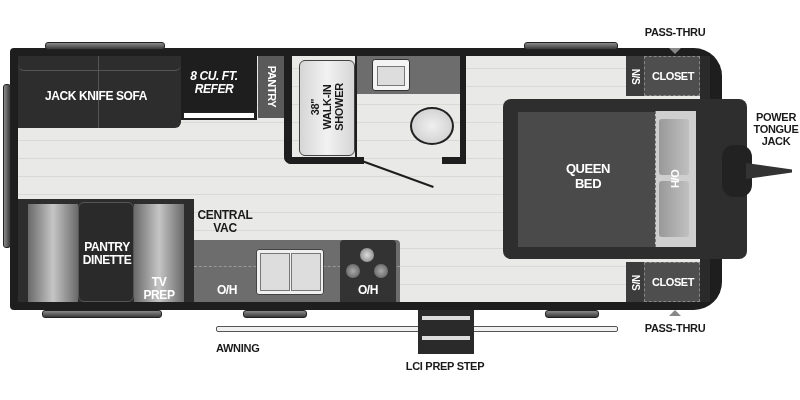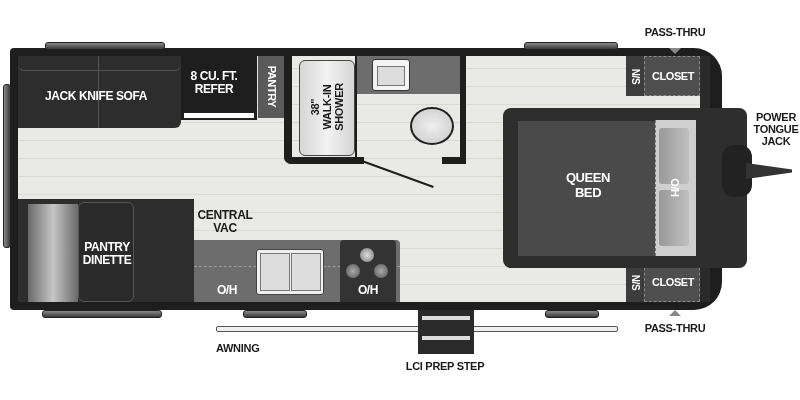--- a/index.html
+++ b/index.html
@@ -33,21 +33,21 @@
 
 <div class="abs vslide" style="left:3px;top:84px;height:162px;"></div>
 
 <div class="abs dark" style="left:18px;top:56px;width:163px;height:72px;border-radius:0 0 6px 0;">
   <div class="abs" style="left:0;top:0;width:163px;height:14px;border-bottom:1px solid #555;border-radius:0 0 6px 6px;"></div>
   <div class="abs" style="left:80px;top:0;width:1px;height:72px;background:#555;"></div>
   <div class="abs wlbl" style="left:0;top:34px;width:156px;">JACK KNIFE SOFA</div>
 </div>
 
 <div class="abs" style="left:181px;top:56px;width:76px;height:64px;background:#1e1e1e;">
-  <div class="abs wlbl" style="left:0;top:14px;width:66px;">8 CU. FT.
+  <div class="abs wlbl" style="left:0;top:14px;width:66px;font-style:italic;">8 CU. FT.
 REFER</div>
   <div class="abs" style="left:2px;top:56px;width:70px;height:5px;background:#fff;border:1px solid #222;"></div>
 </div>
 
 <div class="abs" style="left:258px;top:56px;width:26px;height:62px;background:#5a5a5a;">
   <div class="abs wlbl rot" style="left:-18px;top:24px;width:62px;font-size:11px;">PANTRY</div>
 </div>
 
 <div class="abs" style="left:284px;top:52px;width:182px;height:112px;border-left:8px solid #1e1e1e;border-right:6px solid #1e1e1e;border-bottom:0;border-radius:0 0 0 8px;box-sizing:border-box;">
 </div>
@@ -76,41 +76,45 @@
   <div class="abs wlbl" style="left:0;top:13px;width:56px;font-size:11px;">CLOSET</div>
 </div>
 <div class="abs" style="left:626px;top:262px;width:18px;height:40px;background:#3c3c3c;">
   <div class="abs wlbl rot" style="left:-11px;top:14px;width:40px;font-size:10px;">N/S</div>
 </div>
 <div class="abs dash" style="left:644px;top:262px;width:56px;height:40px;background:#4e4e4e;box-sizing:border-box;">
   <div class="abs wlbl" style="left:0;top:13px;width:56px;font-size:11px;">CLOSET</div>
 </div>
 <div class="abs" style="left:700px;top:56px;width:10px;height:246px;background:#2a2a2a;"></div>
 
-<div class="abs" style="left:503px;top:99px;width:244px;height:160px;background:#2e2e2e;border-radius:8px;margin-top:9px;">
+<div class="abs" style="left:503px;top:99px;width:244px;height:160px;background:#2e2e2e;border-radius:8px;">
   <div class="abs" style="left:15px;top:13px;width:140px;height:135px;background:#4a4a4a;"></div>
   <div class="abs wlbl" style="left:15px;top:62px;width:140px;font-size:13px;line-height:15px;">QUEEN
 BED</div>
   <div class="abs" style="left:152px;top:12px;width:40px;height:136px;background:#cfcfcf;border-left:1px dashed #777;">
     <div class="abs" style="left:3px;top:8px;width:30px;height:56px;background:linear-gradient(90deg,#999,#c0c0c0);border-radius:3px;"></div>
     <div class="abs" style="left:3px;top:70px;width:30px;height:56px;background:linear-gradient(90deg,#999,#c0c0c0);border-radius:3px;"></div>
     <div class="abs wlbl rot" style="left:3px;top:61px;width:30px;font-size:11px;">O/H</div>
   </div>
 </div>
 
 <div class="abs" style="left:722px;top:145px;width:70px;height:60px;">
   <div class="abs" style="left:0;top:0;width:30px;height:52px;background:#222;border-radius:12px;"></div>
   <div class="abs" style="left:24px;top:18px;width:46px;height:16px;background:#333;clip-path:polygon(0 0,100% 40%,100% 60%,0 100%);"></div>
 </div>
 
 <div class="abs" style="left:18px;top:199px;width:176px;height:103px;background:#2d2d2d;">
   <div class="abs" style="left:10px;top:5px;width:50px;height:98px;background:linear-gradient(90deg,#6a6a6a,#c5c5c5,#6a6a6a);"></div>
   <div class="abs" style="left:60px;top:3px;width:56px;height:100px;background:#2a2a2a;border:1px solid #555;border-radius:6px;box-sizing:border-box;">
     <div class="abs wlbl" style="left:0;top:38px;width:56px;font-size:12px;">PANTRY
 DINETTE</div>
+  </div>
+  <div class="abs" style="left:116px;top:5px;width:50px;height:98px;background:linear-gradient(90deg,#6a6a6a,#c5c5c5,#6a6a6a);">
+    <div class="abs wlbl" style="left:0;top:72px;width:50px;font-size:12px;">TV
+PREP</div>
   </div>
 </div>
 
 <div class="abs lbl" style="left:190px;top:209px;width:70px;font-size:12px;line-height:13px;">CENTRAL
 VAC</div>
 
 <div class="abs cab" style="left:194px;top:240px;width:206px;height:62px;border-radius:0 4px 0 0;">
   <div class="abs" style="left:0;top:26px;width:206px;height:1px;border-top:1px dashed #999;"></div>
   <div class="abs wlbl" style="left:8px;top:44px;width:50px;font-size:12px;">O/H</div>
   <div class="abs" style="left:62px;top:9px;width:66px;height:44px;background:#f0f0f0;border:1px solid #444;border-radius:3px;">

